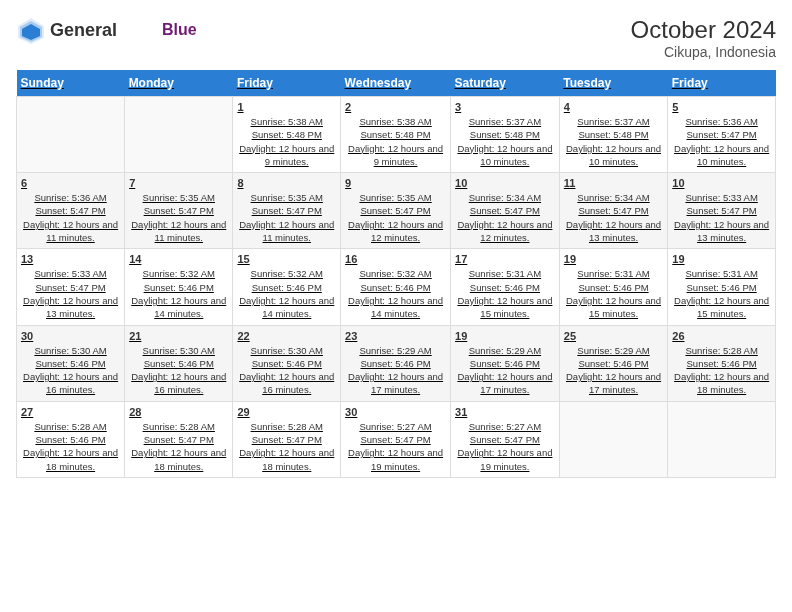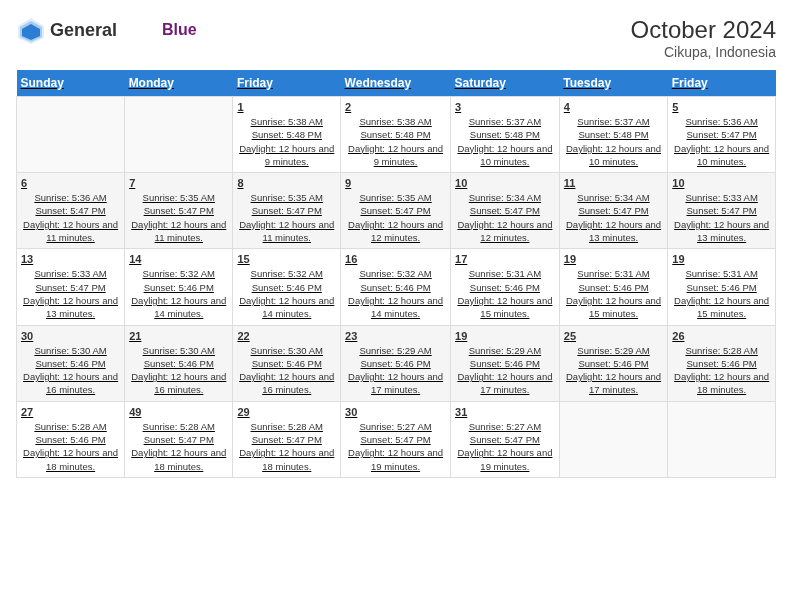--- a/index.html
+++ b/index.html
@@ -242,21 +242,21 @@
           <span class="day-number">26</span>
           <div class="day-info">Sunrise: 5:28 AM<br>Sunset: 5:46 PM<br>Daylight: 12 hours and 18 minutes.</div>
         </td>
       </tr>
       <tr>
         <td>
           <span class="day-number">27</span>
           <div class="day-info">Sunrise: 5:28 AM<br>Sunset: 5:46 PM<br>Daylight: 12 hours and 18 minutes.</div>
         </td>
         <td>
-          <span class="day-number">49</span>
+          <span class="day-number">28</span>
           <div class="day-info">Sunrise: 5:28 AM<br>Sunset: 5:47 PM<br>Daylight: 12 hours and 18 minutes.</div>
         </td>
         <td>
           <span class="day-number">29</span>
           <div class="day-info">Sunrise: 5:28 AM<br>Sunset: 5:47 PM<br>Daylight: 12 hours and 18 minutes.</div>
         </td>
         <td>
           <span class="day-number">30</span>
           <div class="day-info">Sunrise: 5:27 AM<br>Sunset: 5:47 PM<br>Daylight: 12 hours and 19 minutes.</div>
         </td>

